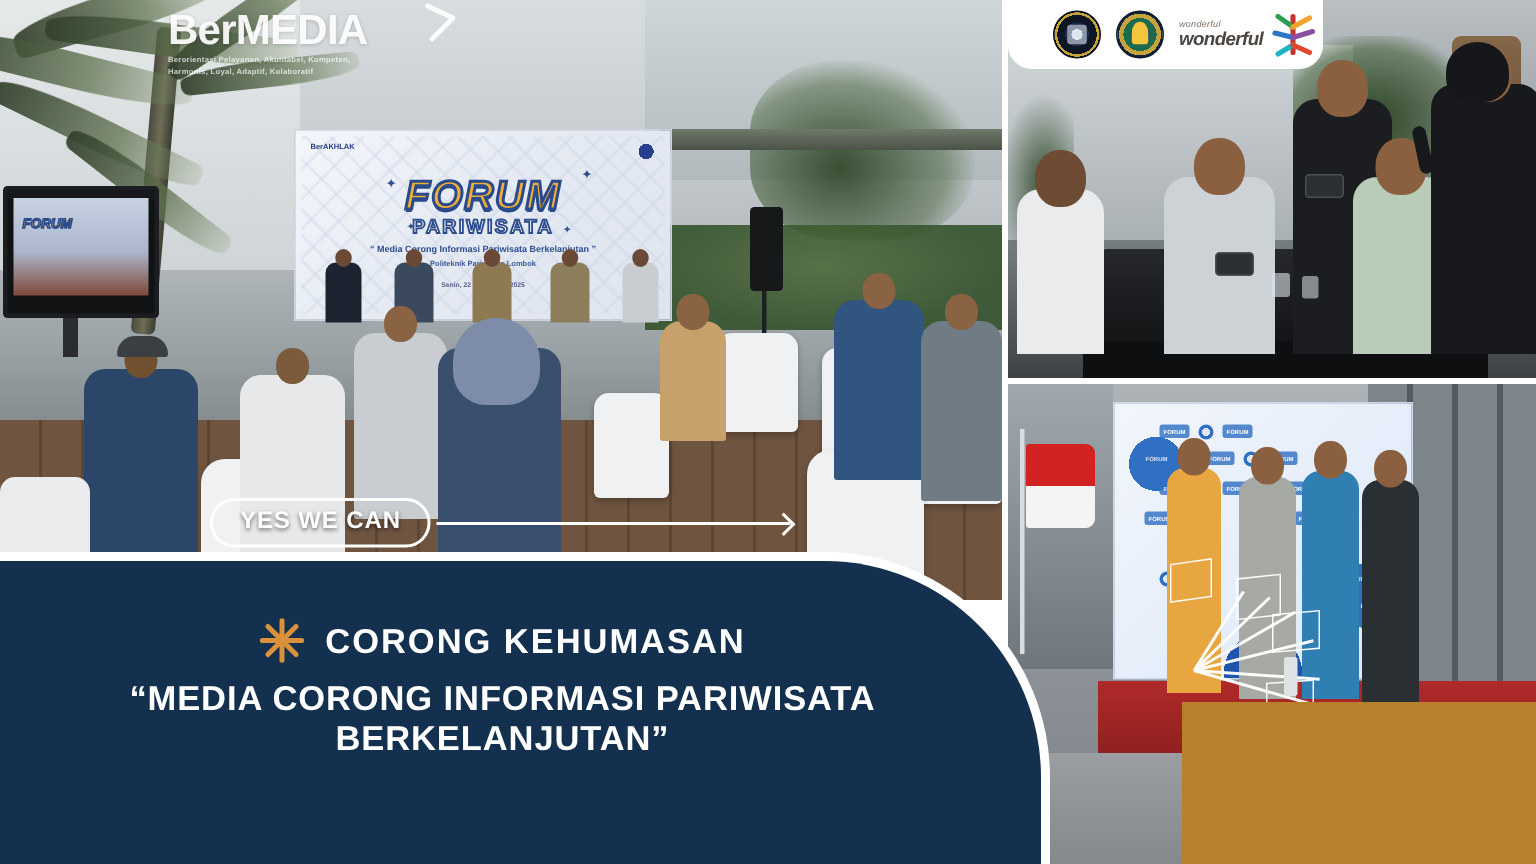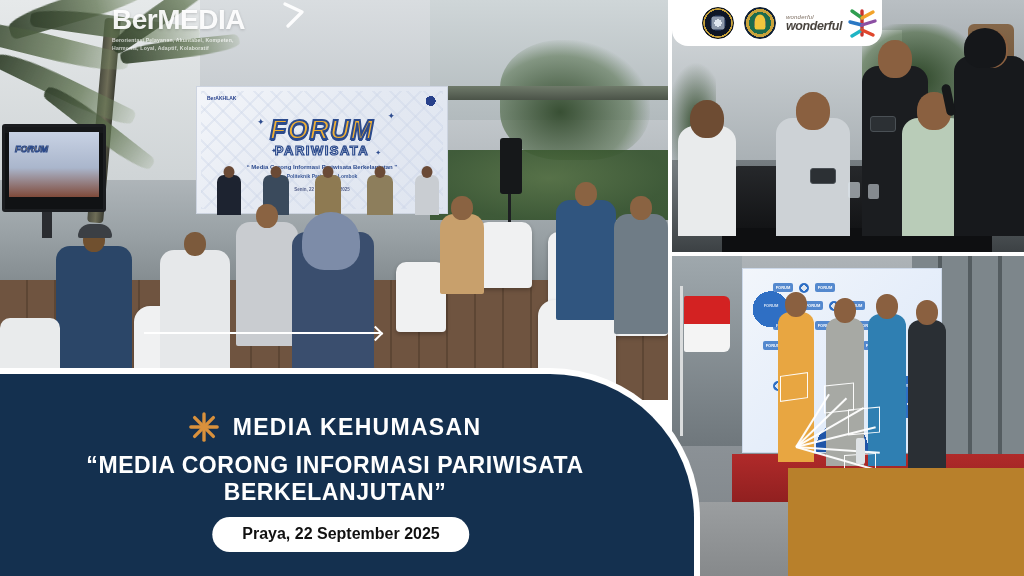--- a/index.html
+++ b/index.html
@@ -554,34 +554,34 @@
     <div class="br-ray" style="left:124px;top:190px;width:82px;transform:rotate(-14deg);"></div>
     <div class="br-ray" style="left:124px;top:190px;width:84px;transform:rotate(4deg);"></div>
     <div class="br-ray" style="left:124px;top:190px;width:80px;transform:rotate(16deg);"></div>
     <div class="br-ray" style="left:124px;top:190px;width:62px;transform:rotate(-58deg);"></div>
     <div style="position:absolute;left:184px;top:182px;width:9px;height:26px;background:#dfe3e6;border-radius:2px;"></div>
   </div>
 
   <div class="orange-block"></div>
 
   <div class="yeswecan">
+    <div class="ywc-pill">YES WE CAN</div>
     <div class="ywc-line"></div>
   </div>
 
   <div class="navy">
     <div class="navy-inner">
       <div class="title-row">
         <svg class="starburst" viewBox="0 0 32 32">
           <g stroke="#D9913C" stroke-width="3.6" stroke-linecap="round">
             <line x1="16" y1="2" x2="16" y2="30"></line>
             <line x1="2" y1="16" x2="30" y2="16"></line>
             <line x1="6" y1="6" x2="26" y2="26"></line>
             <line x1="26" y1="6" x2="6" y2="26"></line>
           </g>
         </svg>
-        <div class="title-main">MEDIA KEHUMASAN</div>
+        <div class="title-main">CORONG KEHUMASAN</div>
       </div>
       <div class="title-sub">“MEDIA CORONG INFORMASI PARIWISATA BERKELANJUTAN”</div>
-      <div class="date-pill">Praya, 22 September 2025</div>
     </div>
   </div>
 
 </div>
 
 </body></html>

